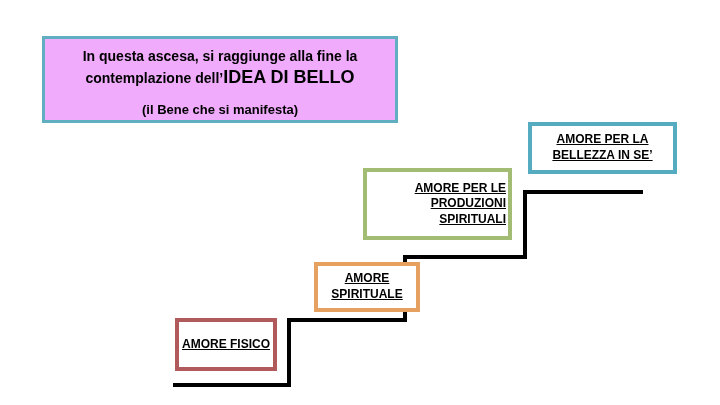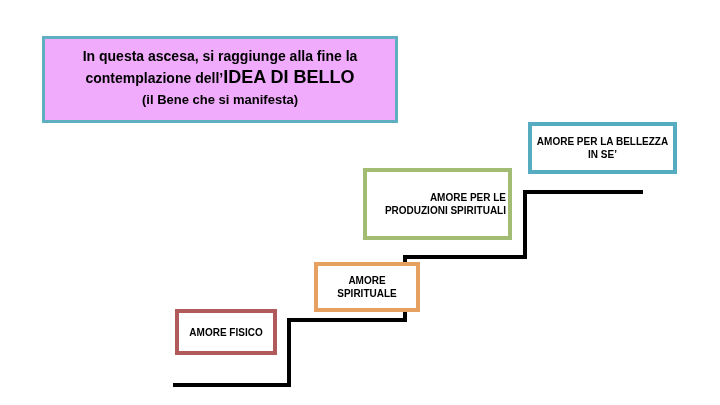--- a/index.html
+++ b/index.html
@@ -19,21 +19,21 @@
     left: 42px; top: 36px;
     width: 356px; height: 87px;
     border: 3px solid #5FAFC0;
     box-sizing: border-box;
     text-align: center;
     background: #f0abfc;
   }
   .t-line1 { margin-top: 9px; font-size: 14px; font-weight: bold; white-space: nowrap; }
   .t-line2 { margin-top: 3px; font-size: 14px; font-weight: bold; white-space: nowrap; }
   .t-line2 .emph { font-size: 18px; }
-  .t-line3 { margin-top: 4px; font-size: 13px; font-weight: bold; white-space: nowrap; }
+  .t-line3 { margin-top: 14px; font-size: 13px; font-weight: bold; white-space: nowrap; }
 
   
   .stair { position: absolute; background: #000000; }
   .st-h1 { left: 173px; top: 383px; width: 118px; height: 4px; }
   .st-v1 { left: 287px; top: 318px; width: 4px;  height: 69px; }
   .st-h2 { left: 287px; top: 318px; width: 120px; height: 4px; }
   .st-v2 { left: 403px; top: 255px; width: 4px;  height: 67px; }
   .st-h3 { left: 403px; top: 255px; width: 124px; height: 4px; }
   .st-v3 { left: 523px; top: 190px; width: 4px;  height: 69px; }
   .st-h4 { left: 523px; top: 190px; width: 120px; height: 4px; }
@@ -41,26 +41,27 @@
   
   .step-box {
     position: absolute;
     box-sizing: border-box;
     border: 4px solid;
     background: #ffffff;
     display: flex;
     align-items: center;
     justify-content: center;
     text-align: center;
-    font-size: 10px;
+    font-size: 12px;
     font-weight: bold;
     line-height: 1.3;
     padding: 0 2px;
+    text-decoration: underline;
   }
-  .box-fisico     { left: 175px; top: 309px; width: 102px; height: 46px; }
+  .box-fisico     { left: 175px; top: 318px; width: 102px; height: 53px; }
   .box-spirituale { left: 291px; top: 262px; width: 106px; height: 50px; margin-left: 23px; }
   .box-produzioni { left: 363px; top: 168px; width: 149px; height: 72px; }
   .box-bellezza   { left: 528px; top: 122px; width: 149px; height: 52px; }
 </style>
 </head>
 <body>
 
 <div class="slide">
 
   <div class="title-box" style="border-color: rgb(95, 175, 192);">

